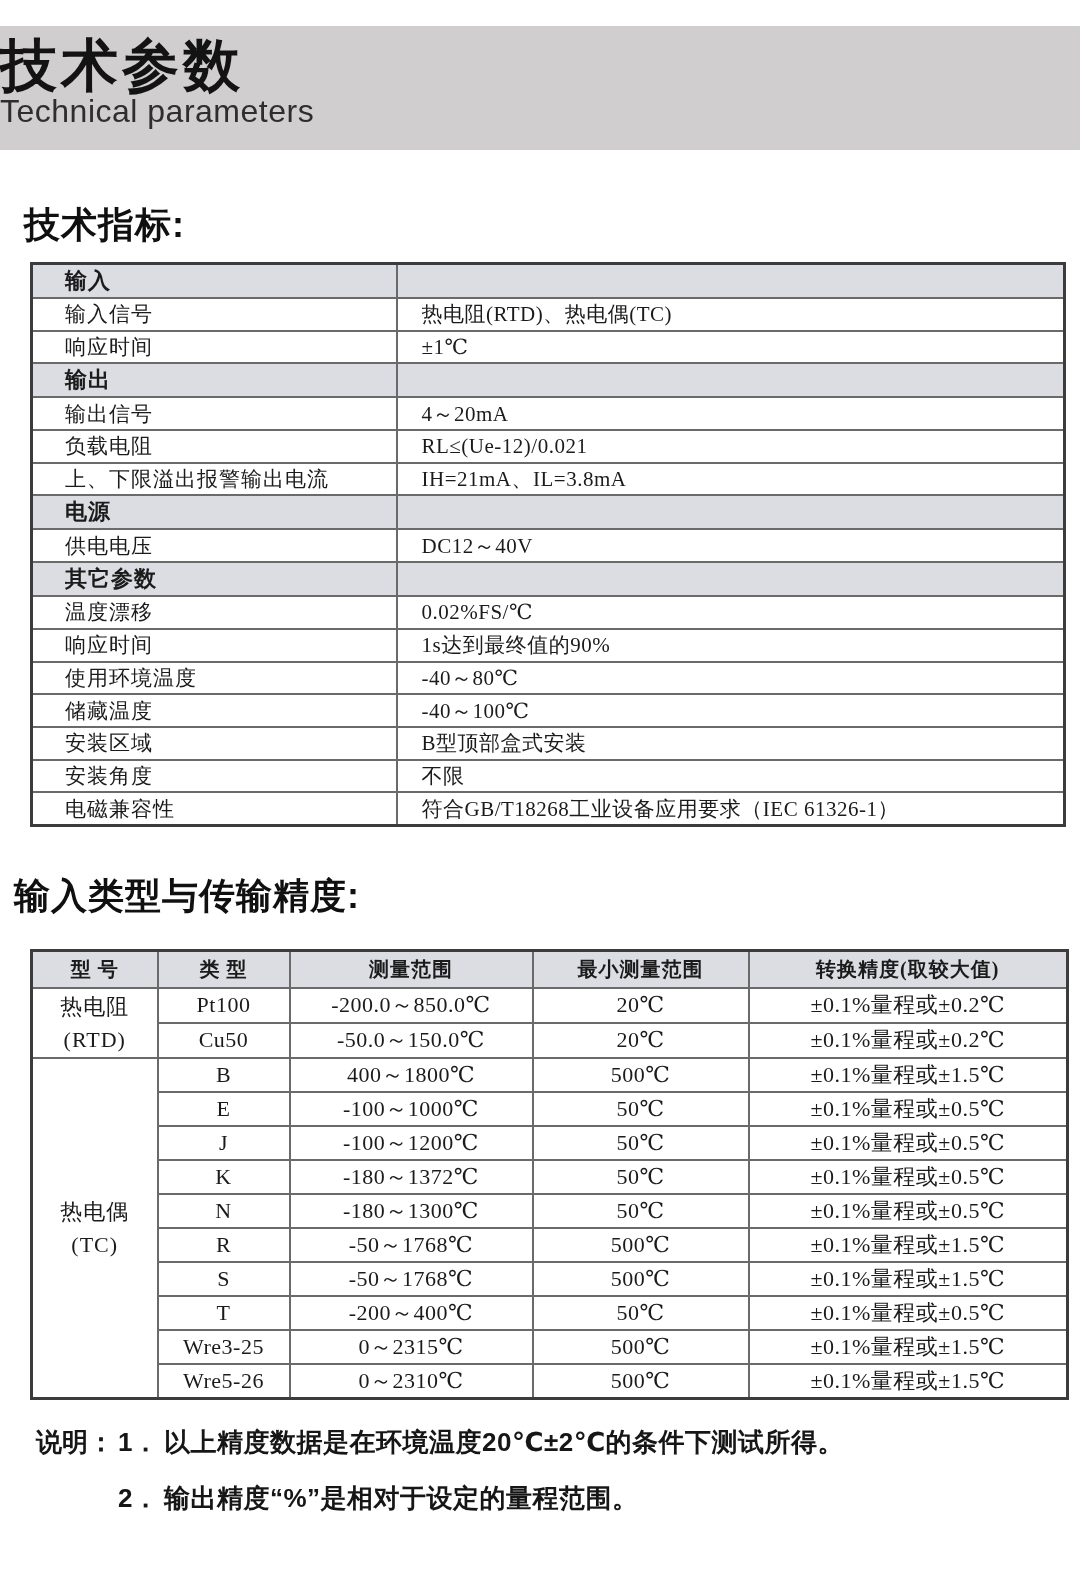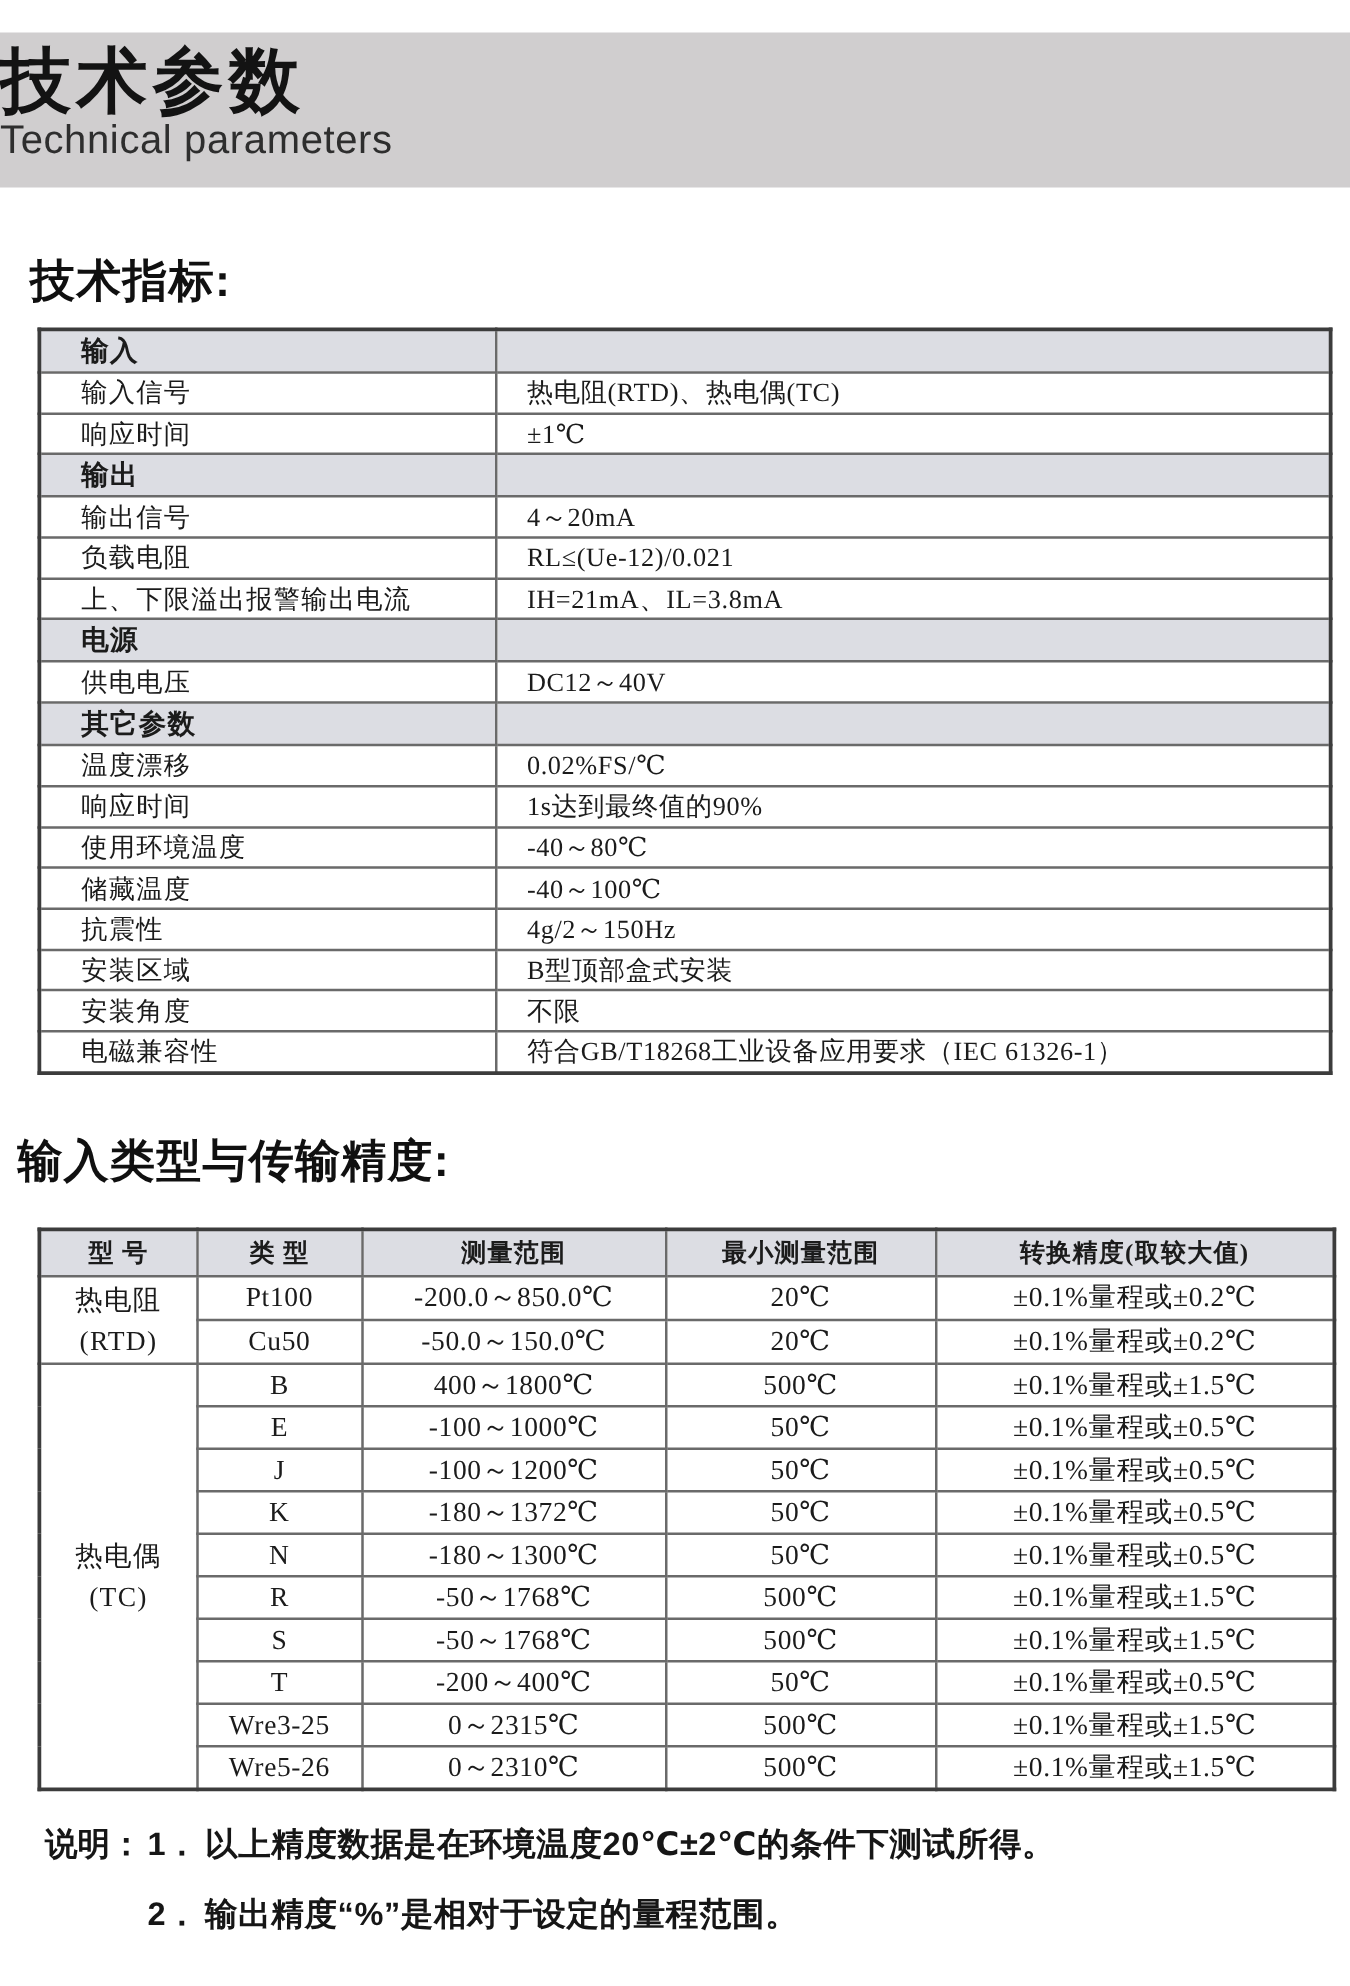--- a/index.html
+++ b/index.html
@@ -135,24 +135,20 @@
         <td class="cell-label">响应时间</td>
         <td class="cell-value">1s达到最终值的90%</td>
       </tr>
       <tr class="item-row">
         <td class="cell-label">使用环境温度</td>
         <td class="cell-value">-40～80℃</td>
       </tr>
       <tr class="item-row">
         <td class="cell-label">储藏温度</td>
         <td class="cell-value">-40～100℃</td>
-      </tr>
-      <tr class="item-row">
-        <td class="cell-label">抗震性</td>
-        <td class="cell-value">4g/2～150Hz</td>
       </tr>
       <tr class="item-row">
         <td class="cell-label">安装区域</td>
         <td class="cell-value">B型顶部盒式安装</td>
       </tr>
       <tr class="item-row">
         <td class="cell-label">安装角度</td>
         <td class="cell-value">不限</td>
       </tr>
       <tr class="item-row">

